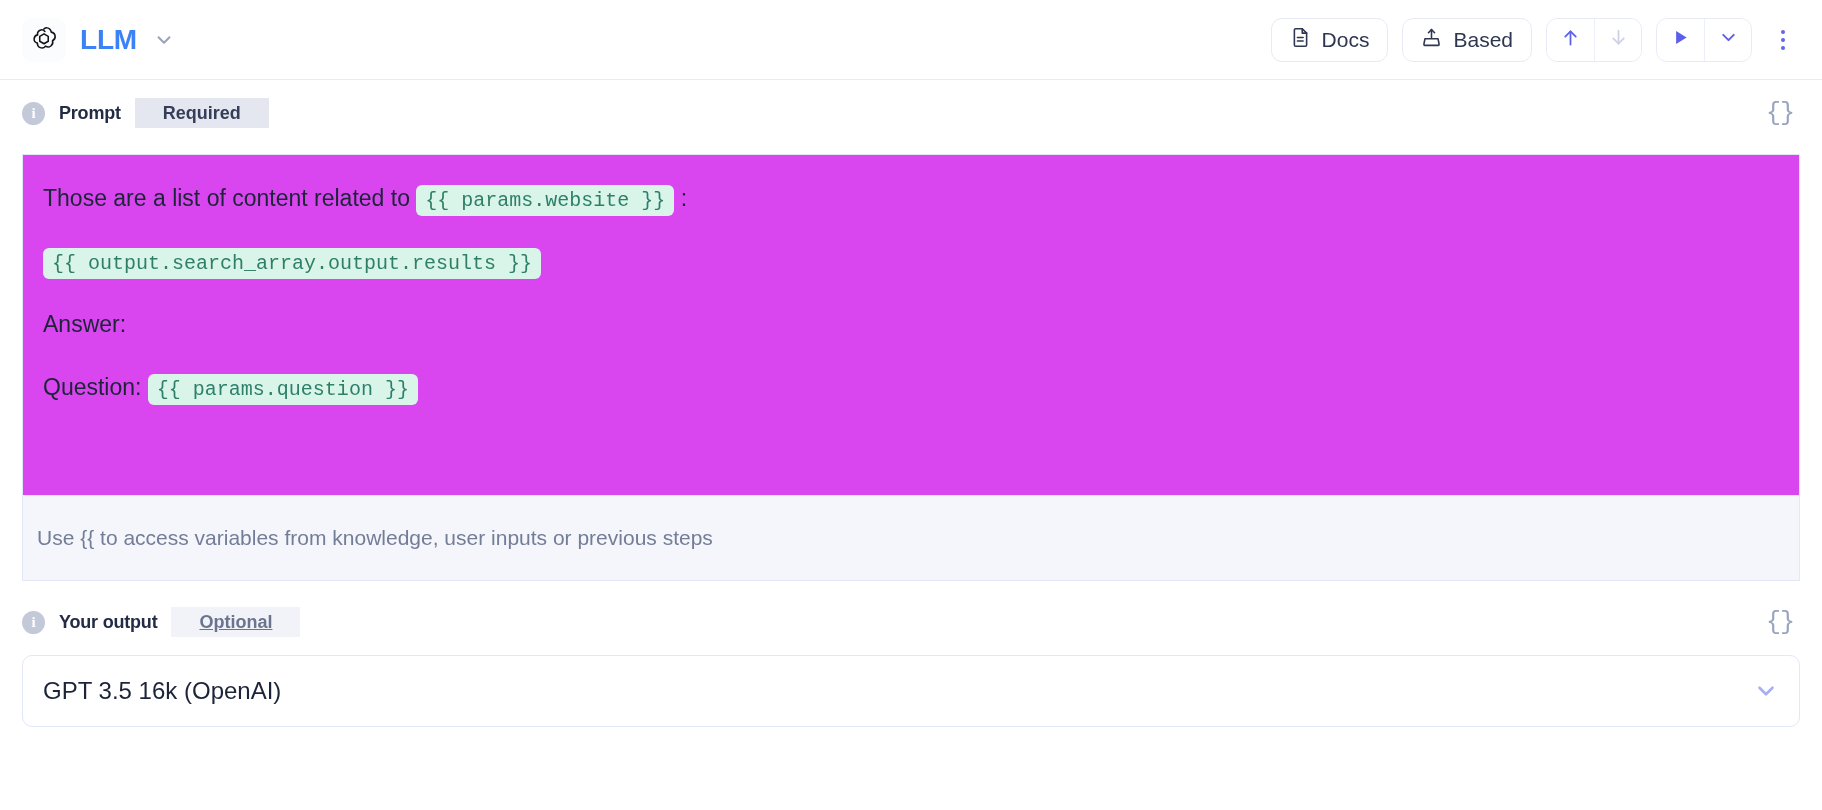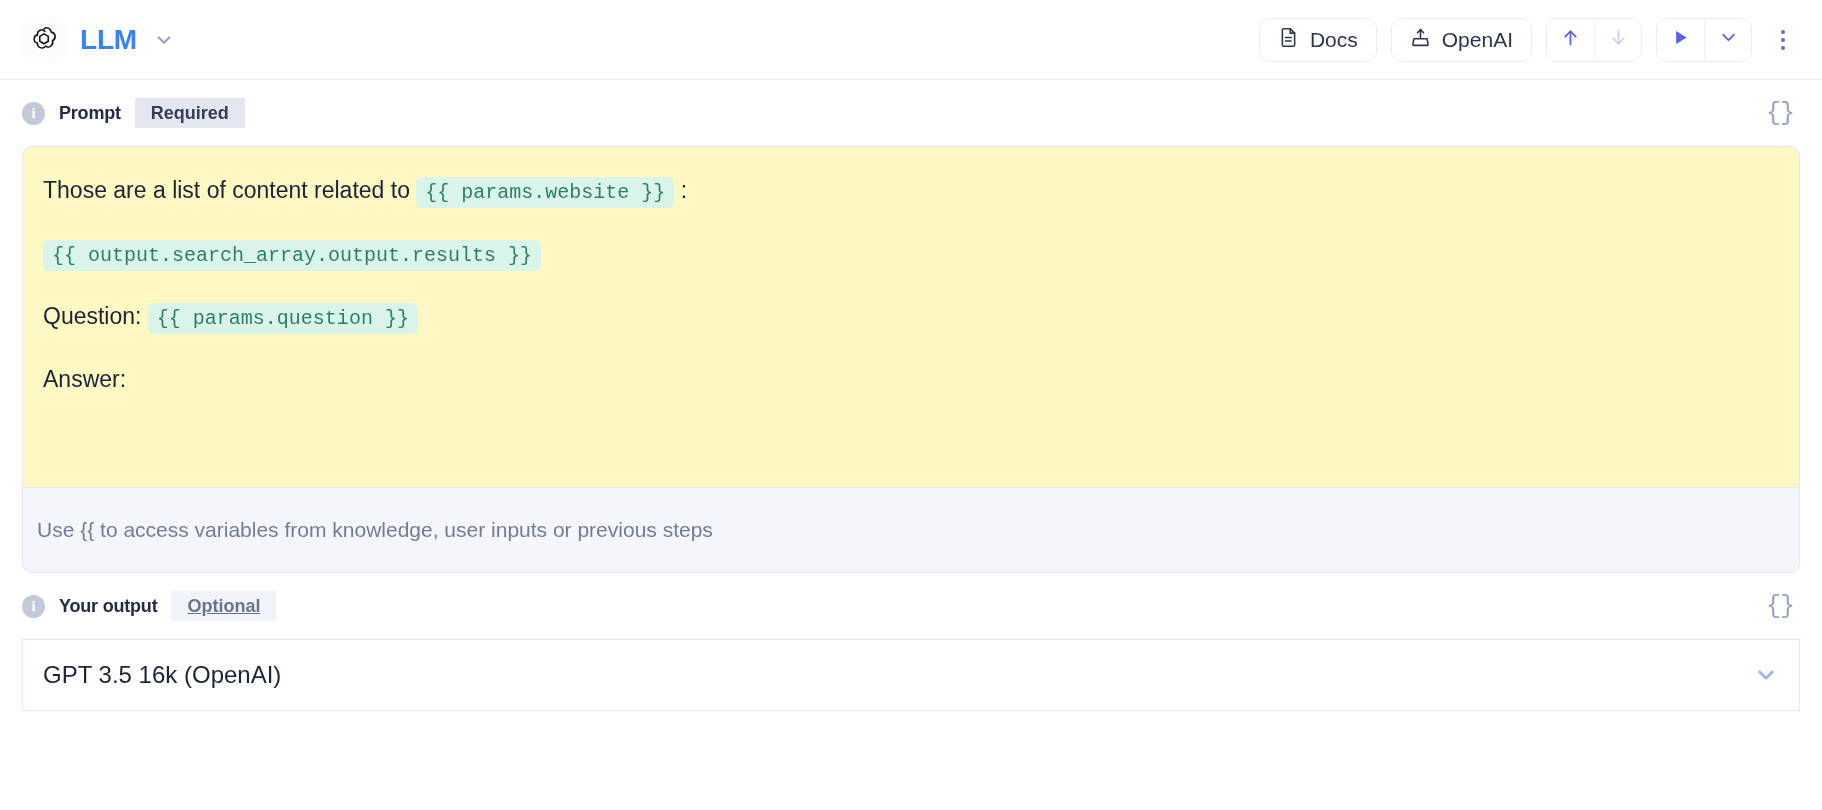--- a/index.html
+++ b/index.html
@@ -139,21 +139,21 @@
   }
   .section-title {
     font-size: 18px;
     font-weight: 700;
     color: #232c45;
     letter-spacing: -0.2px;
   }
   .badge {
     font-size: 18px;
     border-radius: 0;
-    padding: 6px 16px;
+    padding: 6px 28px;
     line-height: 1;
     white-space: nowrap;
   }
   .badge-required {
     background: #e4e7f0;
     color: #353e58;
     font-weight: 600;
   }
   .badge-optional {
     background: #f1f3f8;
@@ -166,25 +166,25 @@
     font-size: 25px;
     color: #9aa4bf;
     font-family: "Liberation Mono", monospace;
     cursor: pointer;
     letter-spacing: -1px;
     padding: 4px 6px;
   }
 
   
   .prompt-wrap {
-    margin: 0 22px;
+    margin: 8px 22px;
     border: 1px solid #e3e7f7;
-    border-radius: 10px;
+    border-radius: 0;
     overflow: hidden;
-    background: #fef9c3;
+    background: #d946ef;
   }
   .prompt-body {
     padding: 26px 20px 34px 20px;
     min-height: 340px;
   }
   .p-line {
     font-size: 23px;
     color: #1c2438;
     line-height: 1.5;
     margin-bottom: 28px;
@@ -206,21 +206,21 @@
     padding: 30px 14px;
     font-size: 21px;
     color: #737d97;
   }
 
   
   .select-box {
     margin: 0 22px;
     height: 72px;
     border: 1px solid #e3e7f7;
-    border-radius: 0;
+    border-radius: 10px;
     display: flex;
     align-items: center;
     justify-content: space-between;
     padding: 0 20px;
     background: #fff;
     cursor: pointer;
   }
   .select-value {
     font-size: 24px;
     color: #1c2438;
@@ -262,21 +262,21 @@
     </div>
 
     <div class="hbtn">
       <span>
         <svg width="21" height="21" viewBox="0 0 24 24" fill="none" stroke="#2e3650" stroke-width="1.8" stroke-linecap="round" stroke-linejoin="round">
           <path d="M12 3v9"></path>
           <polyline points="8.5 6.5 12 3 15.5 6.5"></polyline>
           <path d="M4.5 13.5h15l1.2 6.2a1 1 0 0 1-1 1.3H4.3a1 1 0 0 1-1-1.3z"></path>
         </svg>
       </span>
-      <span class="label">OpenAI</span>
+      <span class="label">Based</span>
     </div>
 
     <div class="btn-group">
       <div class="gitem">
         <span>
           <svg width="21" height="21" viewBox="0 0 24 24" fill="none" stroke="#5b5fe9" stroke-width="2" stroke-linecap="round" stroke-linejoin="round">
               <line x1="12" y1="20" x2="12" y2="5"></line>
               <polyline points="6 11 12 5 18 11"></polyline>
             </svg>
         </span>
@@ -334,25 +334,25 @@
       <div class="p-line">
         <span>Those are a list of content related to </span><span class="chip">{{ params.website }}</span><span> :</span>
       </div>
 
       <div class="p-line">
         <span class="chip">{{ output.search_array.output.results }}</span>
       </div>
 
 
       <div class="p-line">
+        <span>Answer:</span>
+      </div>
+
+      <div class="p-line">
         <span>Question: </span><span class="chip">{{ params.question }}</span>
-      </div>
-
-      <div class="p-line">
-        <span>Answer:</span>
       </div>
 
     </div>
     <div class="prompt-hint">Use {{ to access variables from knowledge, user inputs or previous steps</div>
   </div>
 
   <div class="section-head">
     <div class="section-head-left">
       <span class="info-icon">i</span>
       <span class="section-title">Your output</span>

